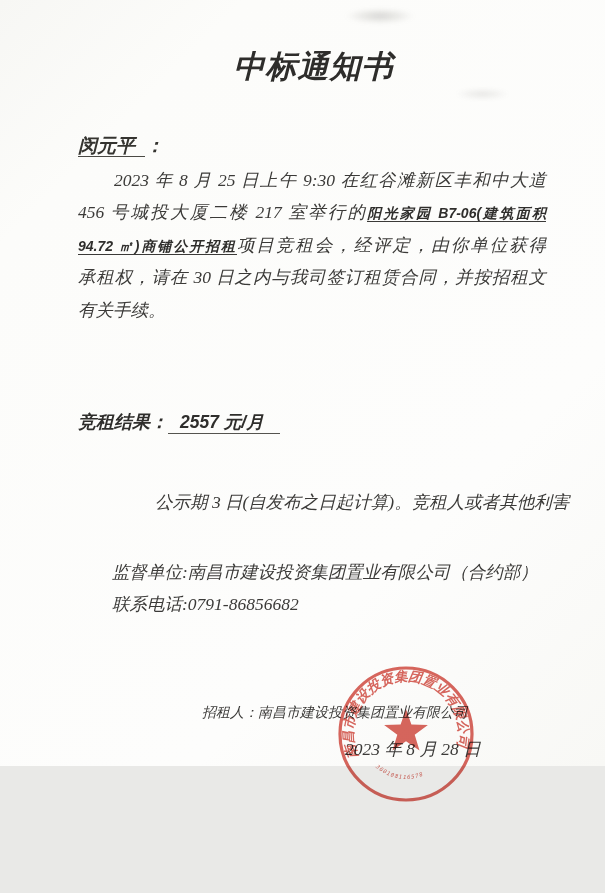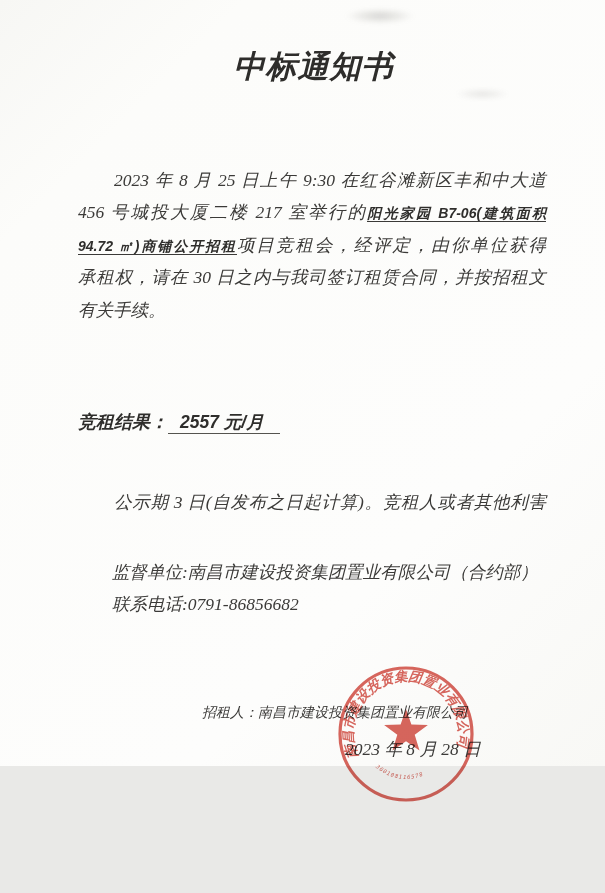--- a/index.html
+++ b/index.html
@@ -45,21 +45,21 @@
   }
   .result-line {
     position:absolute; top:408px; left:78px;
     font-size:18px; font-weight:bold; color:#2f2e2c; line-height:28px;
   }
   .result-line .value {
     border-bottom:1.6px solid #55544f; padding:0 16px 1px 12px;
     font-family:"Liberation Sans","DejaVu Sans",sans-serif; font-size:17.5px;
   }
   .p2 { top:486px; }
-  .p2 .ln { height:32px; }
+  .p2 .ln { height:32px;margin-left:41px; }
   .indent { text-indent:36px; }
   .contact {
     position:absolute; top:556px; left:78px; width:490px;
     font-size:17.5px; line-height:32px;
   }
   .contact .ln { padding-left:34px; white-space:nowrap; }
   .sig-lessor {
     position:absolute; top:700px; left:202px;
     font-size:14px; line-height:26px; white-space:nowrap;
   }
@@ -77,20 +77,23 @@
 </head>
 <body>
 
 <div class="page">
 
   <div class="smudge" style="top:8px;left:345px;width:70px;height:16px;"></div>
   <div class="smudge" style="top:88px;left:455px;width:55px;height:12px;opacity:.6;"></div>
 
   <div class="doc-title">中标通知书</div>
 
+  <div class="addressee">
+    <span class="name">闵元平</span><span>：</span>
+  </div>
 
   <div class="para p1">
     <div class="ln indent">2023 年 8 月 25 日上午 9:30 在红谷滩新区丰和中大道</div>
     <div class="ln"><span>456 号城投大厦二楼 217 室举行的</span><span class="hl">阳光家园 B7-06(建筑面积</span></div>
     <div class="ln"><span class="hl">94.72 ㎡)商铺公开招租</span><span>项目竞租会，经评定，由你单位获得</span></div>
     <div class="ln">承租权，请在 30 日之内与我司签订租赁合同，并按招租文</div>
     <div class="ln natural">有关手续。</div>
   </div>
 
   <div class="result-line">

